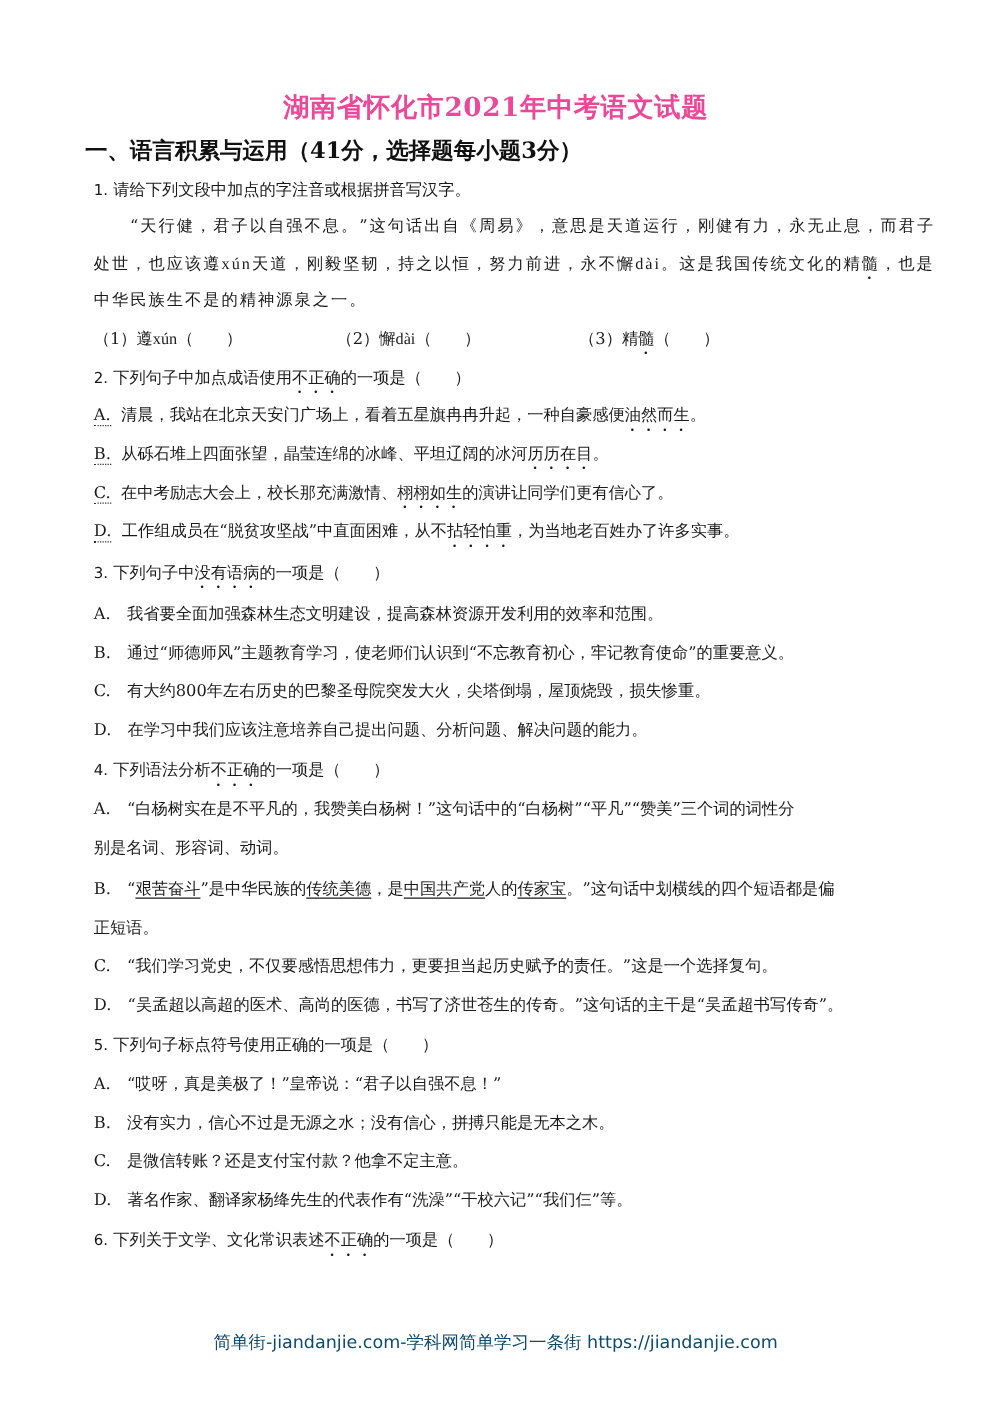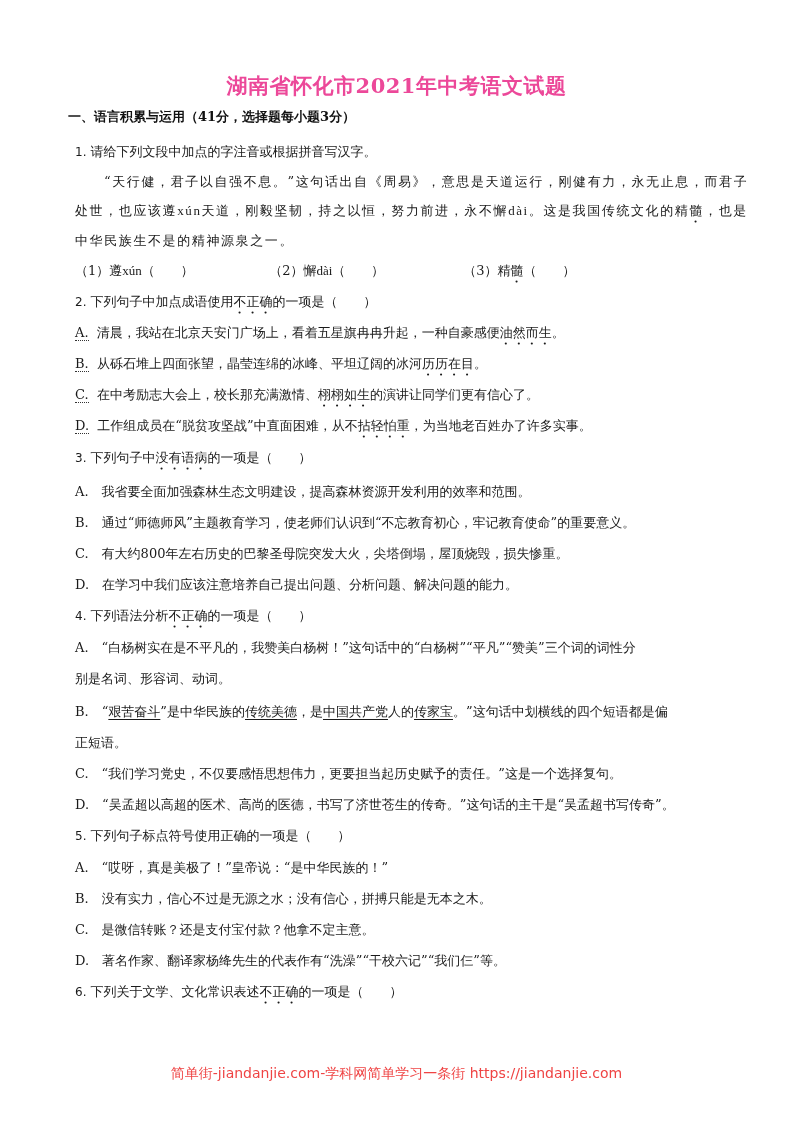--- a/index.html
+++ b/index.html
@@ -1,31 +1,31 @@
 <!DOCTYPE html>
 <html><head>
   <meta charset="utf-8">
   <style>
     html, body { margin: 0; padding: 0; background: #ffffff; }
     body { width: 793px; height: 1122px; position: relative; overflow: hidden;
       font-family: "DejaVu Serif", "Liberation Serif", serif; color: #1a1a1a; }
     .page { position: absolute; left: 0; top: 0; width: 793px; height: 1122px; }
     .title { position: absolute; top: 72px; left: 0; width: 793px; text-align: center;
       font-size: 21px; font-weight: bold; letter-spacing: 0.5px; color: #ec4899; }
-    .section { position: absolute; left: 68px; top: 108px; font-size: 13px; font-weight: bold; color: #111; }
+    .section { position: absolute; left: 68px; top: 108px; font-size: 18px; font-weight: bold; color: #111; }
     .line { position: absolute; left: 75px; font-size: 13px; white-space: nowrap; line-height: 18px; }
     .qnum { font-family: "DejaVu Sans", "Liberation Sans", sans-serif; font-size: 12px; }
     .kai { font-family: "DejaVu Serif", serif; letter-spacing: 1.6px; }
     .em { text-emphasis: dot; -webkit-text-emphasis: dot; text-emphasis-position: under; -webkit-text-emphasis-position: under; }
     .em-letter { border-bottom: 1.5px dotted #333; }
     .ul { text-decoration: underline; text-underline-offset: 3px; }
     .pinyin { font-family: "Liberation Serif", serif; font-size: 13px; }
     .sub { display: inline-block; }
     .footer { position: absolute; top: 1065px; left: 0; width: 793px; text-align: center;
-      font-family: "DejaVu Sans", "Liberation Sans", sans-serif; font-size: 14px; color: #ef4444; }
+      font-family: "DejaVu Sans", "Liberation Sans", sans-serif; font-size: 14px; color: #0c4a6e; }
   </style>
 </head>
 <body>
 
 <div class="page">
   <div class="title">湖南省怀化市2021年中考语文试题</div>
   <div class="section">一、语言积累与运用（41分，选择题每小题3分）</div>
 
   <div class="line" style="top:143px;">
     <span class="qnum">1.</span>
@@ -74,21 +74,21 @@
   <div class="line" style="top:703px;">
     <span>B.　“</span><span class="ul">艰苦奋斗</span><span>”是中华民族的</span><span class="ul">传统美德</span><span>，是</span><span class="ul">中国共产党</span><span>人的</span><span class="ul">传家宝</span><span>。”这句话中划横线的四个短语都是偏</span>
   </div>
   <div class="line" style="top:734px;">正短语。</div>
   <div class="line" style="top:765px;">C.　“我们学习党史，不仅要感悟思想伟力，更要担当起历史赋予的责任。”这是一个选择复句。</div>
   <div class="line" style="top:796px;">D.　“吴孟超以高超的医术、高尚的医德，书写了济世苍生的传奇。”这句话的主干是“吴孟超书写传奇”。</div>
 
   <div class="line" style="top:827px;">
     <span class="qnum">5.</span> <span>下列句子标点符号使用正确的一项是（　　）</span>
   </div>
-  <div class="line" style="top:859px;">A.　“哎呀，真是美极了！”皇帝说：“是中华民族的！”</div>
+  <div class="line" style="top:859px;">A.　“哎呀，真是美极了！”皇帝说：“君子以自强不息！”</div>
   <div class="line" style="top:890px;">B.　没有实力，信心不过是无源之水；没有信心，拼搏只能是无本之木。</div>
   <div class="line" style="top:921px;">C.　是微信转账？还是支付宝付款？他拿不定主意。</div>
   <div class="line" style="top:952px;">D.　著名作家、翻译家杨绛先生的代表作有“洗澡”“干校六记”“我们仨”等。</div>
 
   <div class="line" style="top:983px;">
     <span class="qnum">6.</span> <span>下列关于文学、文化常识表述</span><span class="em">不正确</span><span>的一项是（　　）</span>
   </div>
 
   <div class="footer">简单街-jiandanjie.com-学科网简单学习一条街 https://jiandanjie.com</div>
 </div>

